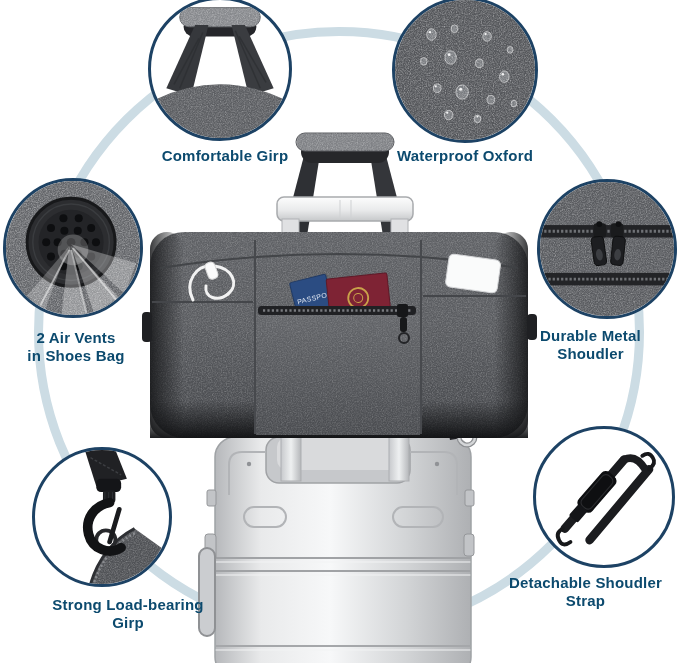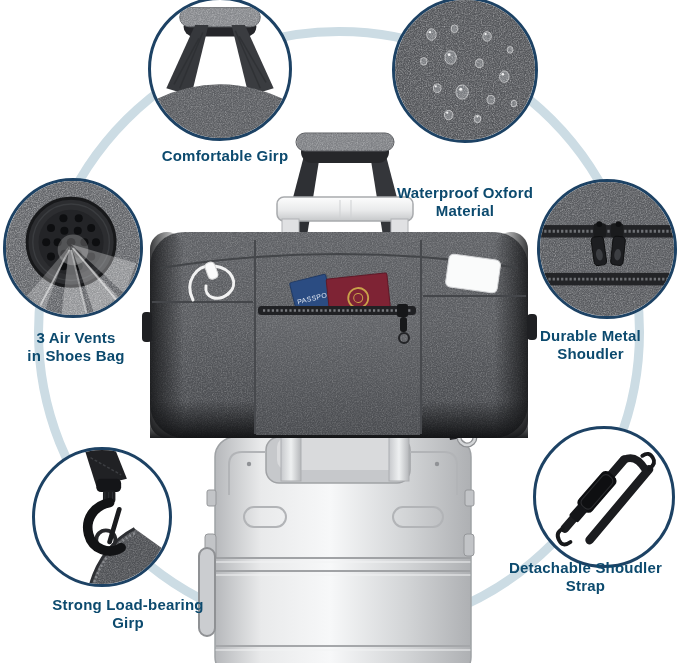--- a/index.html
+++ b/index.html
@@ -16,25 +16,25 @@
   .fc-water{left:392px;top:-3px;width:146px;height:146px;}
   .fc-vent{left:3px;top:178px;width:140px;height:140px;}
   .fc-zip{left:537px;top:179px;width:140px;height:140px;}
   .fc-hook{left:32px;top:447px;width:140px;height:140px;}
   .fc-strap{left:533px;top:426px;width:142px;height:142px;}
   
   .lbl{position:absolute;color:#0c4a6e;font-weight:bold;font-size:15px;line-height:18px;
        text-align:center;letter-spacing:.2px;z-index:5;}
   .lbl div{white-space:nowrap;}
   .lbl-handle{left:120px;top:147px;width:210px;}
-  .lbl-water{left:365px;top:147px;width:200px;margin-top:37px;}
+  .lbl-water{left:365px;top:147px;width:200px;}
   .lbl-vent{left:0px;top:329px;width:152px;}
   .lbl-zip{left:510px;top:327px;width:161px;}
   .lbl-hook{left:0px;top:596px;width:208px;margin-left:24px;}
-  .lbl-strap{left:492px;top:559px;width:187px;}
+  .lbl-strap{left:492px;top:574px;width:187px;}
   .product{position:absolute;left:0;top:0;width:679px;height:663px;z-index:3;}
 </style>
 </head>
 <body>
 
 <div class="stage">
 
   <svg width="0" height="0" style="position:absolute">
     <defs>
       <filter id="grain" x="0%" y="0%" width="100%" height="100%">
@@ -325,24 +325,23 @@
       <path d="M28,104 q-8,4 -4,12 q4,8 12,2" fill="none" stroke="#17181a" stroke-width="4" stroke-linecap="round"></path>
       <path d="M118,42 q8,-6 4,-12 q-4,-7 -11,-2" fill="none" stroke="#17181a" stroke-width="4" stroke-linecap="round"></path>
     </svg>
   </div>
 
   <div class="lbl lbl-handle">
     <div>Comfortable Girp</div>
   </div>
   <div class="lbl lbl-water">
     <div>Waterproof Oxford</div>
-    <div>Material</div>
   </div>
   <div class="lbl lbl-vent">
-    <div>3 Air Vents</div>
+    <div>2 Air Vents</div>
     <div>in Shoes Bag</div>
   </div>
   <div class="lbl lbl-zip">
     <div>Durable Metal</div>
     <div>Shoudler</div>
   </div>
   <div class="lbl lbl-hook">
     <div>Strong Load-bearing</div>
     <div>Girp</div>
   </div>

